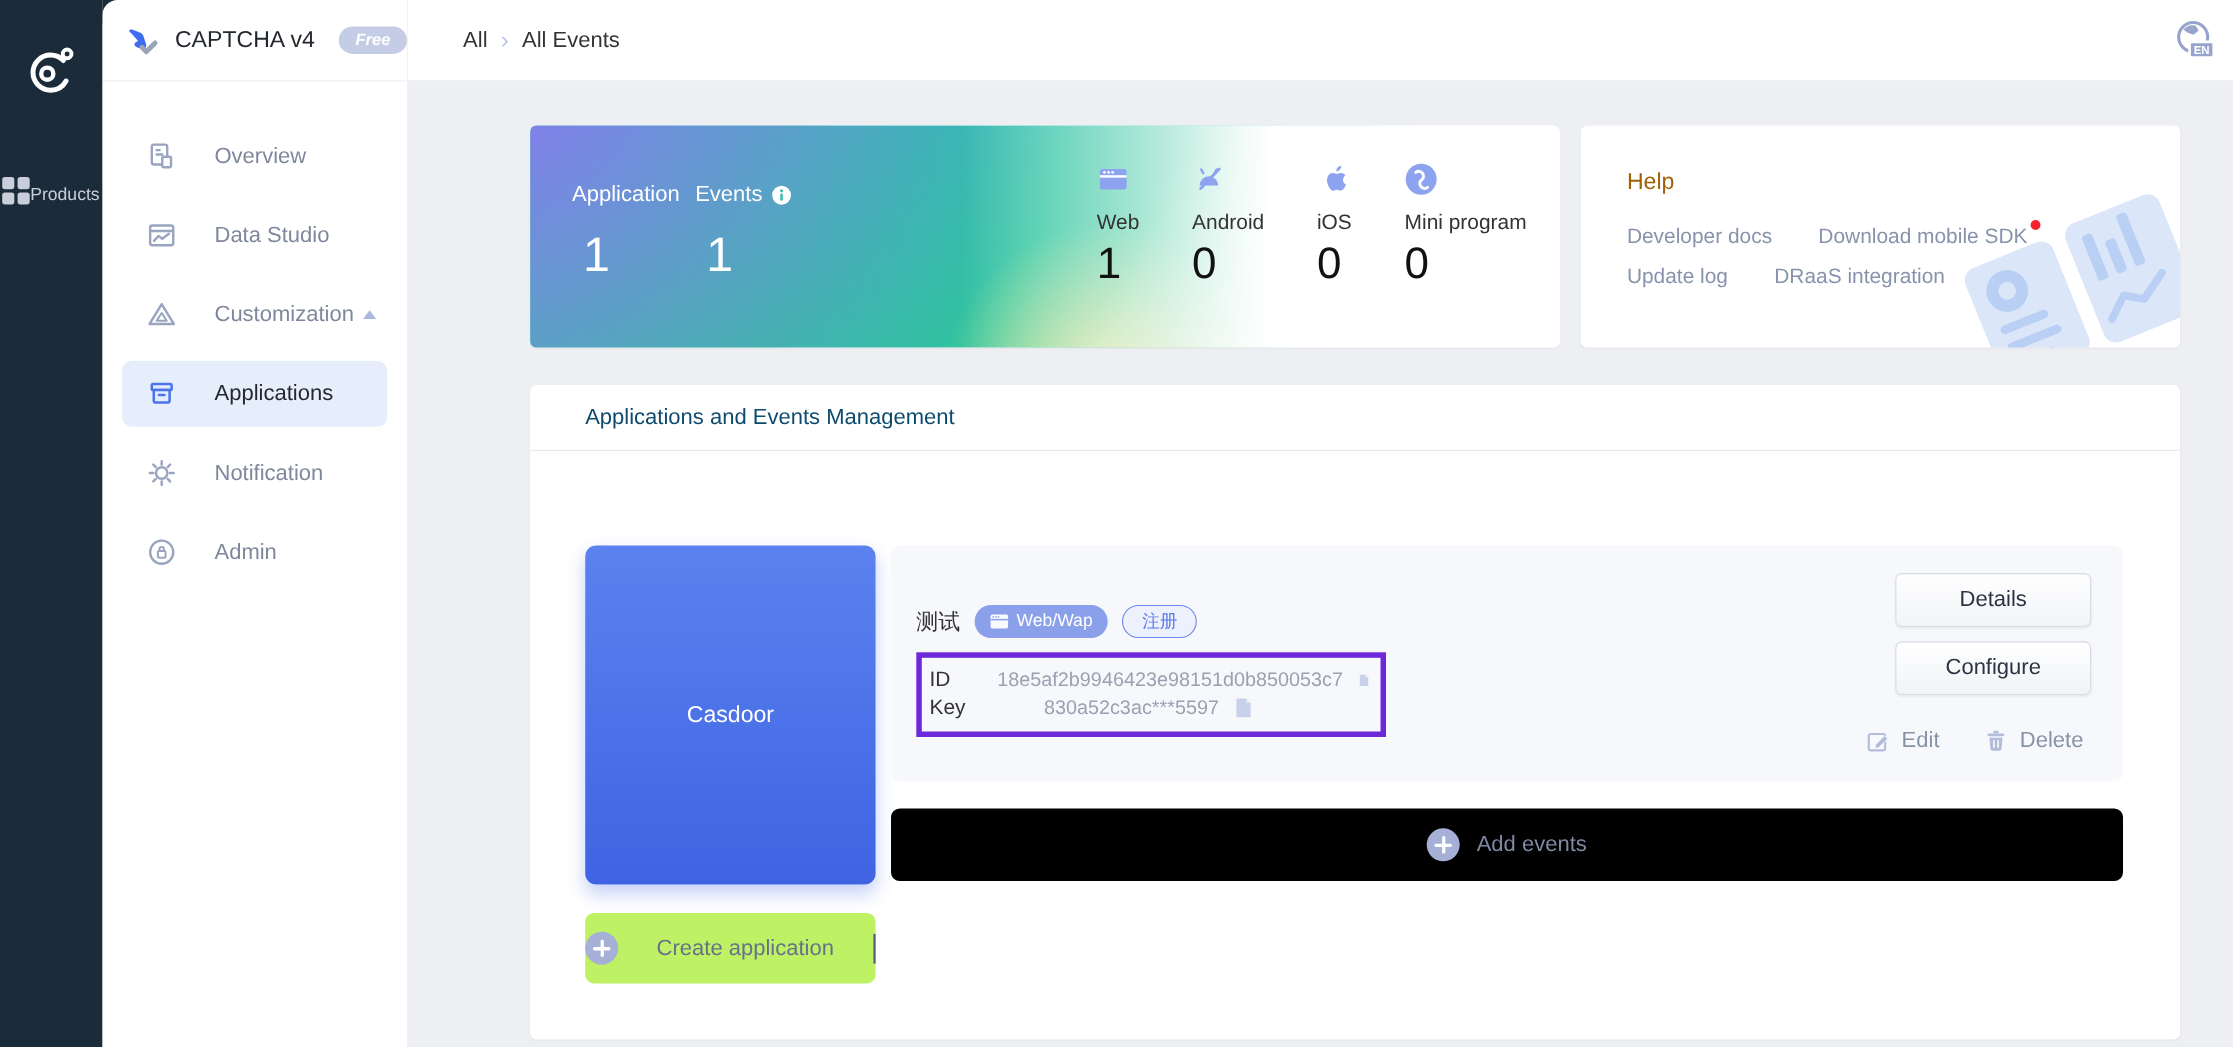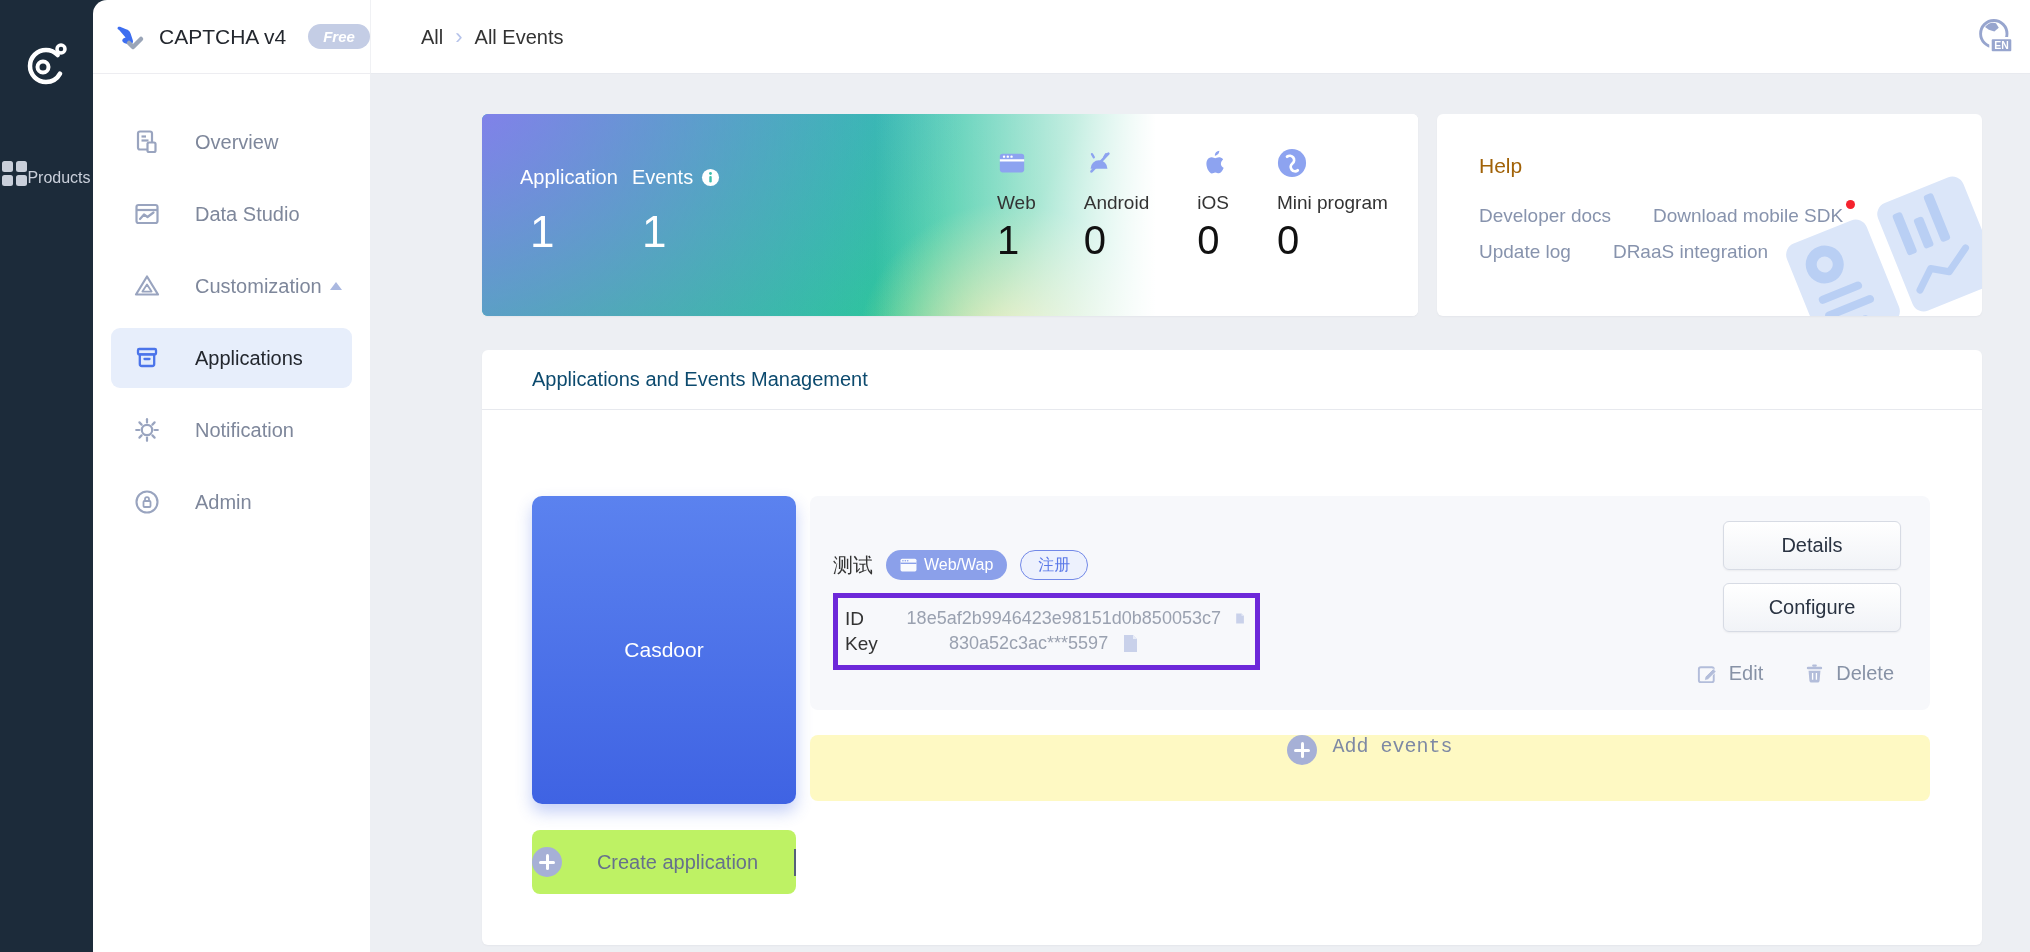--- a/index.html
+++ b/index.html
@@ -96,22 +96,22 @@
   .kv-value { font-size:18px; color:#9aa1b0; }
   .copy-icon { margin-left:14px; width:17px; height:19px; cursor:pointer; }
   .btn-col { position:absolute; right:29px; top:25px; width:178px; }
   .btn { width:178px; height:49px; border:1px solid #d7dbe4; border-radius:6px; background:linear-gradient(180deg,#ffffff,#f1f3f7);
     font-size:20px; color:#2a3342; display:flex; align-items:center; justify-content:center; cursor:pointer; box-shadow:0 1px 2px rgba(0,0,0,.05); font-family:inherit; }
   .btn + .btn { margin-top:13px; }
   .actions { position:absolute; right:36px; top:166px; display:flex; gap:40px; }
   .action-link { display:flex; align-items:center; gap:10px; font-size:20px; color:#8792a6; cursor:pointer; }
   .action-link svg { width:23px; height:23px; }
 
-  .add-bar { position:absolute; left:328px; top:385px; width:1120px; height:66px; background:#fef9c3; border-radius:8px;
-    display:flex; align-items:flex-start; justify-content:center; gap:15px; cursor:pointer;font-family:Liberation Mono, monospace; }
+  .add-bar { position:absolute; left:328px; top:385px; width:1120px; height:66px; background:#000000; border-radius:8px;
+    display:flex; align-items:center; justify-content:center; gap:15px; cursor:pointer; }
   .plus-circle { width:30px; height:30px; border-radius:50%; background:#a6b0d6; position:relative; flex:0 0 auto; }
   .plus-circle::before, .plus-circle::after { content:""; position:absolute; background:#fff; border-radius:1.5px; }
   .plus-circle::before { left:7px; top:13.5px; width:16px; height:3px; }
   .plus-circle::after { left:13.5px; top:7px; width:3px; height:16px; }
   .add-label { font-size:20px; color:#7e89a4; }
   .create-btn { position:absolute; left:50px; top:480px; width:264px; height:64px; background:#bef264; border-radius:8px;
     display:flex; align-items:center; justify-content:space-between; gap:14px; cursor:pointer; }
   .create-label { font-size:20px; color:#66718c; }
   .caret { width:2px; height:27px; background:#55607a; margin-left:1px; }
 </style>

